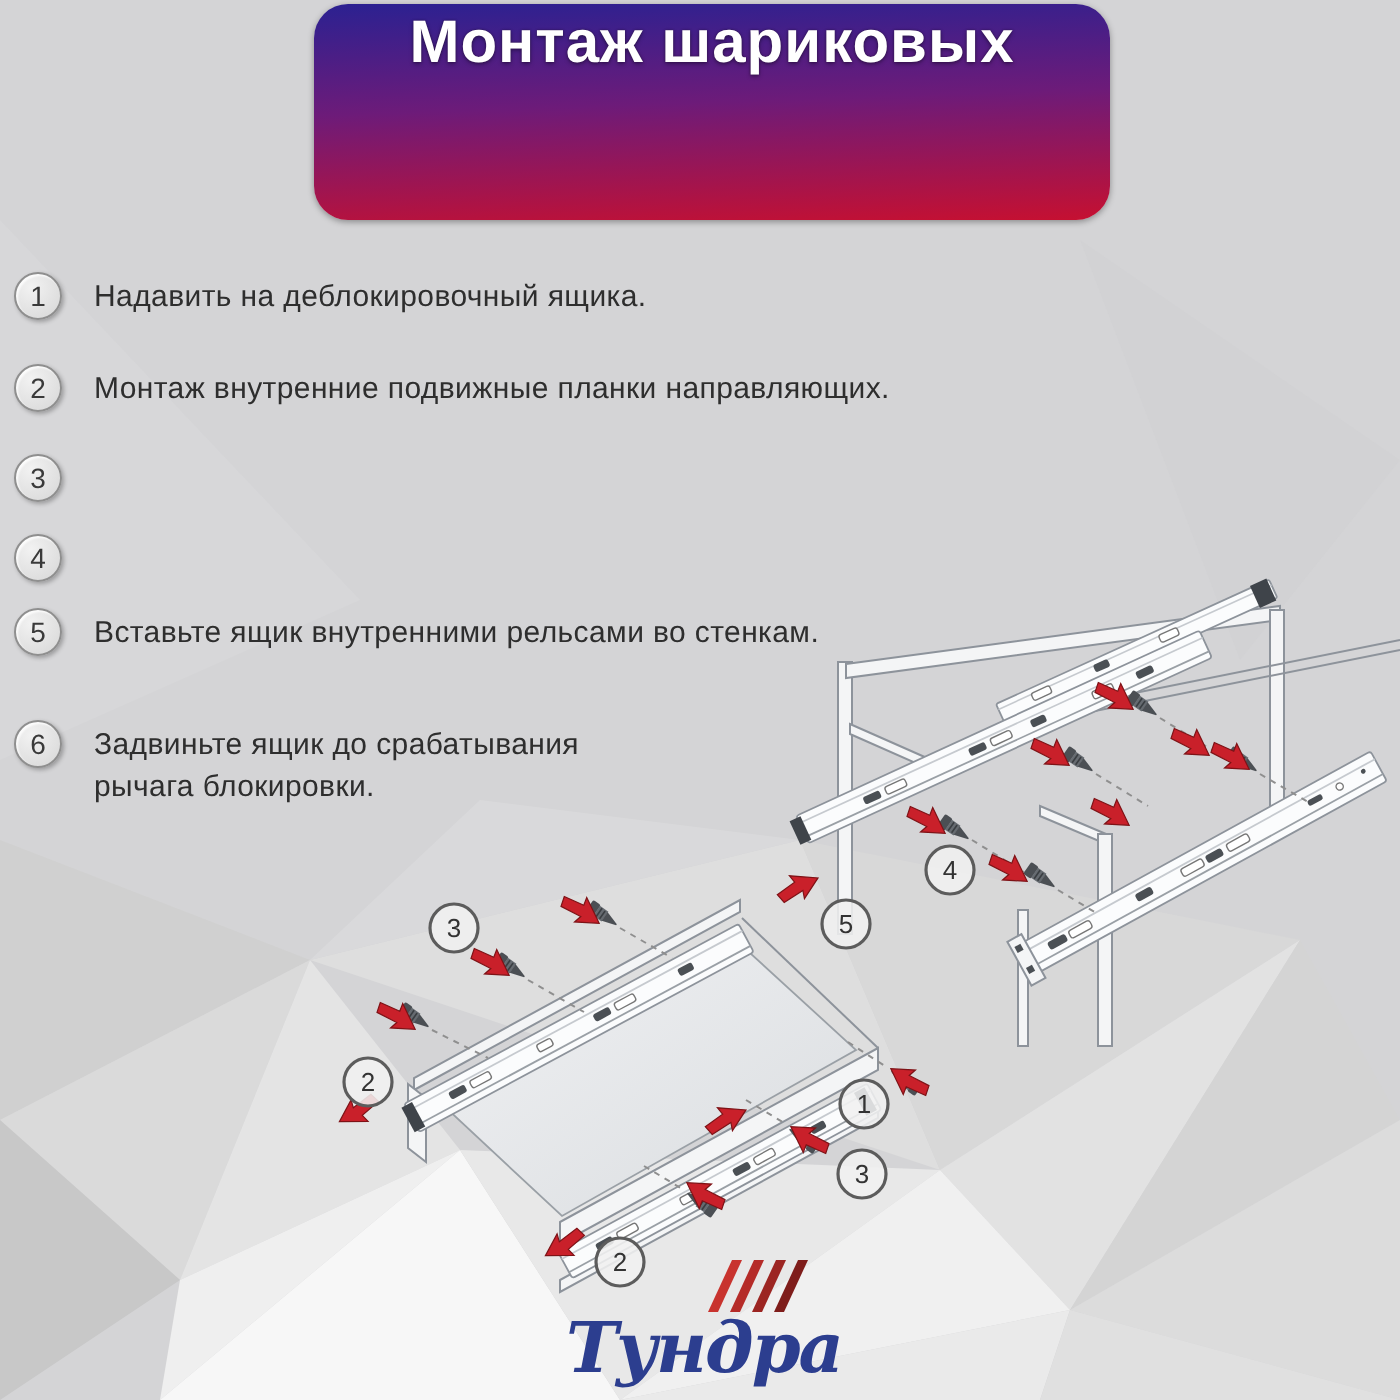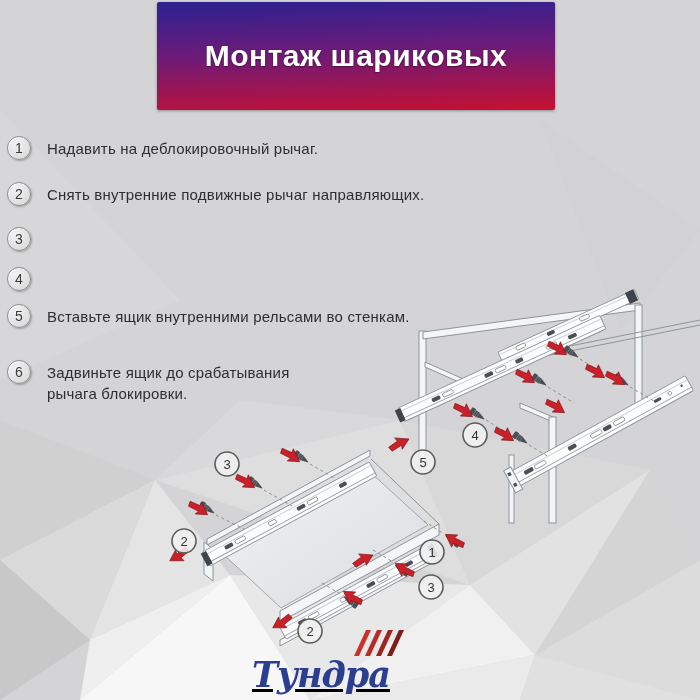--- a/index.html
+++ b/index.html
@@ -10,24 +10,24 @@
   }
   *{margin:0;padding:0;box-sizing:border-box;}
   html,body{width:700px;height:700px;overflow:hidden;}
   body{font-family:"Liberation Sans",sans-serif;background:#d4d4d6;position:relative;}
   .stage{position:absolute;inset:0;width:700px;height:700px;}
 
   svg.bg{position:absolute;left:0;top:0;}
 
   .banner{
     position:absolute;left:157px;top:2px;width:398px;height:108px;
-    border-radius:2px;
+    border-radius:17px;
     background:linear-gradient(178deg,var(--banner-top) 0%,var(--banner-mid) 46%,var(--banner-bottom) 100%);
     box-shadow:0 1px 3px rgba(0,0,0,.35);
-    display:flex;flex-direction:column;align-items:center;justify-content:center;
+    display:flex;flex-direction:column;align-items:center;
     text-align:center;
   }
   .banner .t{
     color:#fff;font-size:30px;font-weight:600;letter-spacing:.5px;line-height:40px;
     text-shadow:0 0 1px rgba(40,20,60,.9),0 1px 2px rgba(0,0,0,.35);
     white-space:nowrap;
   }
 
   .steps{position:absolute;left:7px;top:138px;width:470px;}
   .step{display:flex;align-items:flex-start;gap:16px;}
@@ -52,21 +52,21 @@
   .thin{stroke:var(--line);stroke-width:1;fill:none;}
   .part{fill:#f4f5f6;stroke:var(--line);stroke-width:1;}
   .railbody{fill:#fbfcfd;stroke:var(--line);stroke-width:.9;}
   .slot-o{fill:#ffffff;stroke:#777;stroke-width:.7;}
   .slot-d{fill:#4b5055;}
   .dash{stroke:#8f8f8f;stroke-width:1;stroke-dasharray:3 3;fill:none;}
   .arrow{fill:var(--accent-red);stroke:var(--accent-red-dark);stroke-width:.6;}
   .callout circle{fill:#f0f0f0;fill-opacity:.88;stroke:#5c5c5c;stroke-width:1.6;}
   .callout text{fill:#333;font-size:13px;font-family:"Liberation Sans",sans-serif;}
 
-  .logo{position:absolute;left:252px;top:630px;width:200px;height:68px;text-align:left;text-decoration:underline;}
+  .logo{position:absolute;left:252px;top:630px;width:200px;height:68px;text-align:center;}
   .logo .stripes{display:block;margin:0 auto 0 96px;}
   .logo .name{
     font-family:"DejaVu Serif",serif;font-style:italic;font-weight:bold;
     font-size:35px;color:var(--logo-blue);letter-spacing:-1px;line-height:34px;
   }
 </style>
 </head>
 <body>
 
 <div class="stage">
@@ -93,25 +93,25 @@
     <polygon points="535,655 520,700 700,700" fill="#e0e0e0"></polygon>
   </svg>
 
   <div class="banner">
     <div class="t">Монтаж шариковых</div>
   </div>
 
   <div class="steps" id="steps">
       <div class="step">
         <span class="num">1</span>
-        <span class="txt">Надавить на деблокировочный рычаг.</span>
+        <span class="txt">Надавить на деблокировочный ящика.</span>
       </div>
       <div class="step">
         <span class="num">2</span>
-        <span class="txt">Снять внутренние подвижные рычаг направляющих.</span>
+        <span class="txt">Монтаж внутренние подвижные планки направляющих.</span>
       </div>
       <div class="step">
         <span class="num">3</span>
       </div>
       <div class="step">
         <span class="num">4</span>
       </div>
       <div class="step">
         <span class="num">5</span>
         <span class="txt">Вставьте ящик внутренними рельсами во стенкам.</span>

